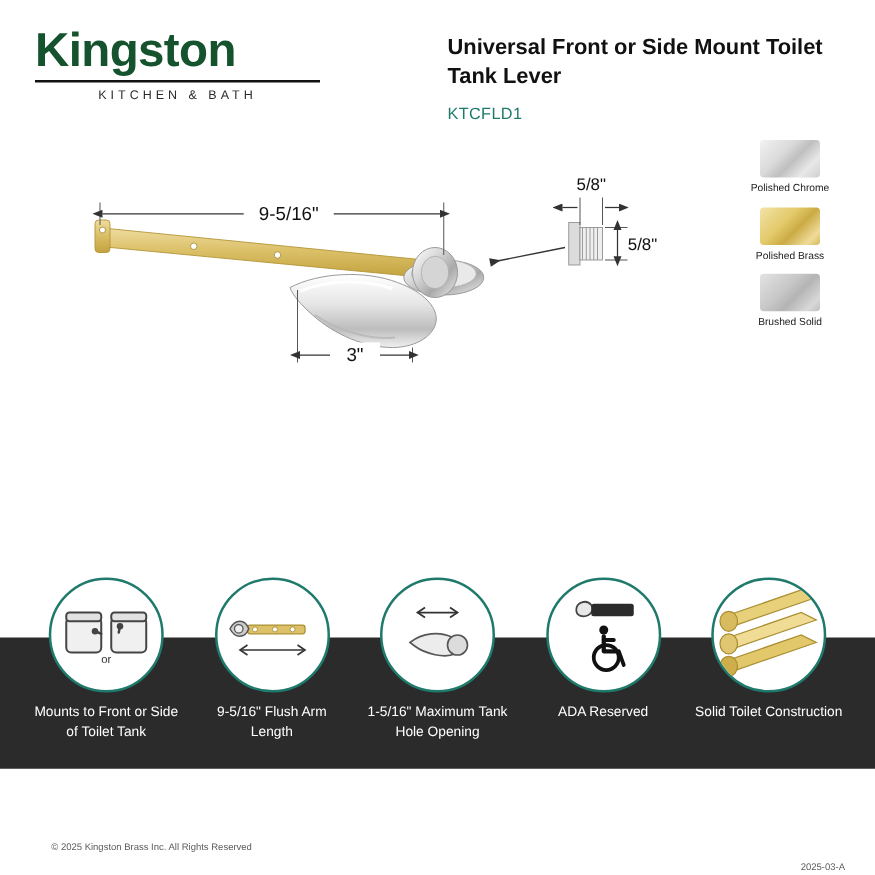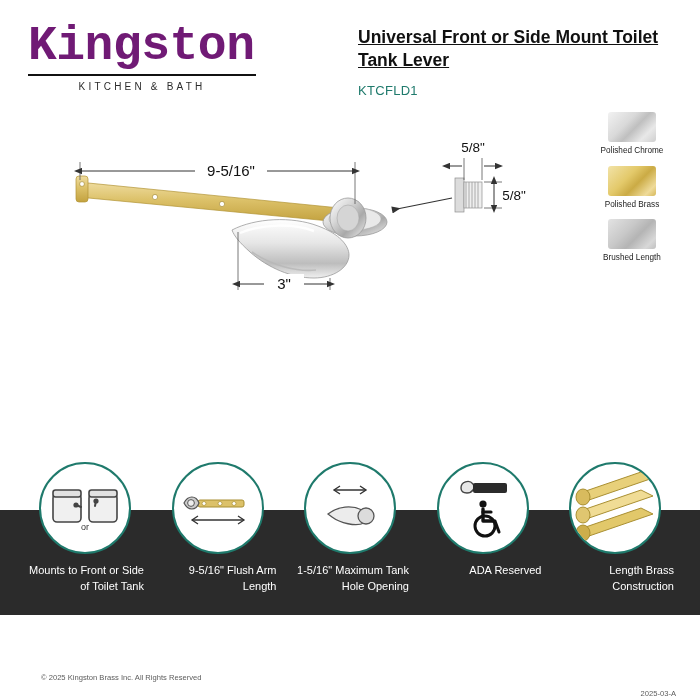--- a/index.html
+++ b/index.html
@@ -22,25 +22,25 @@
   }
 
   
   .brand {
     position: absolute;
     left: 28px;
     top: 22px;
     width: 250px;
   }
   .brand-name {
-    font-family: Liberation Mono, monospace;
-    font-size: 48px;
+    font-family: Liberation Sans, sans-serif;
+    font-size: 38px;
     font-weight: 700;
     letter-spacing: -0.5px;
-    color: #701a75;
+    color: #14532d;
     line-height: 1;
   }
   .brand-rule {
     height: 2px;
     background: #111;
     margin: 4px 0 5px 0;
     width: 228px;
   }
   .brand-sub {
     font-size: 10px;
@@ -54,21 +54,20 @@
     position: absolute;
     left: 358px;
     top: 26px;
     width: 320px;
   }
   .prod-title {
     font-size: 17.5px;
     font-weight: 700;
     line-height: 1.32;
     color: #111;
-    text-decoration: underline;
   }
   .prod-sku {
     margin-top: 11px;
     font-size: 13px;
     color: #1f7a6c;
     letter-spacing: .3px;
   }
 
   
   .finishes {
@@ -125,21 +124,21 @@
     left: 0;
     top: 462px;
     width: 700px;
     display: flex;
     justify-content: space-between;
     padding: 0 26px;
     box-sizing: border-box;
   }
   .feature {
     width: 118px;
-    text-align: right;
+    text-align: center;
   }
   .circle {
     width: 88px;
     height: 88px;
     border-radius: 50%;
     background: #ffffff;
     border: 2px solid #1f7a6c;
     margin: 0 auto;
     position: relative;
     overflow: hidden;
@@ -187,21 +186,21 @@
     <div class="finish">
       <div class="swatch sw-chrome"></div>
       <div class="finish-label">Polished Chrome</div>
     </div>
     <div class="finish">
       <div class="swatch sw-brass"></div>
       <div class="finish-label">Polished Brass</div>
     </div>
     <div class="finish">
       <div class="swatch sw-nickel"></div>
-      <div class="finish-label">Brushed Length</div>
+      <div class="finish-label">Brushed Solid</div>
     </div>
   </div>
 
   <div class="diagram">
     <svg width="580" height="320" viewBox="0 0 580 320" xmlns="http://www.w3.org/2000/svg">
       <defs>
         <linearGradient id="brassArm" x1="0" y1="0" x2="0" y2="1">
           <stop offset="0%" stop-color="#efdca0"></stop>
           <stop offset="45%" stop-color="#dcc169"></stop>
           <stop offset="100%" stop-color="#c3a23f"></stop>
@@ -367,21 +366,21 @@
           <g stroke="#a98f32" stroke-width="1">
             <path d="M6,30 L70,8 L82,14 L18,36 Z" fill="#e8d07a"></path>
             <ellipse cx="12" cy="33" rx="7" ry="8" fill="#d8bb5e"></ellipse>
             <path d="M6,48 L70,26 L82,32 L18,54 Z" fill="#f0dc95"></path>
             <ellipse cx="12" cy="51" rx="7" ry="8" fill="#e0c670"></ellipse>
             <path d="M6,66 L70,44 L82,50 L18,72 Z" fill="#e2c86a"></path>
             <ellipse cx="12" cy="69" rx="7" ry="8" fill="#cdae4b"></ellipse>
           </g>
         </svg>
       </div>
-      <div class="feat-label">Length Brass Construction</div>
+      <div class="feat-label">Solid Toilet Construction</div>
     </div>
 
   </div>
 
   <div class="footer-left">© 2025 Kingston Brass Inc. All Rights Reserved</div>
   <div class="footer-right">2025-03-A</div>
 
 </div>
 
 </body></html>

